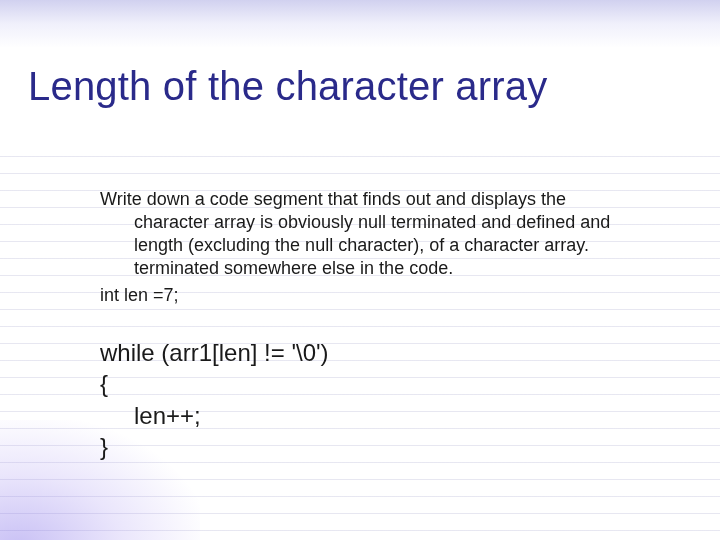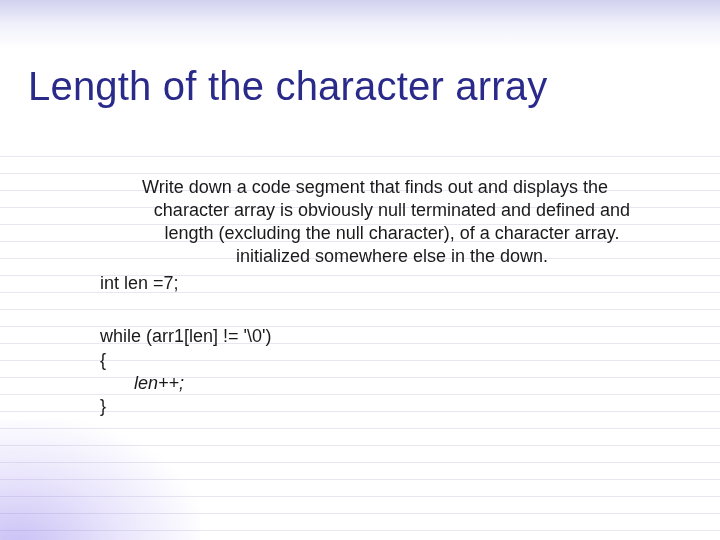--- a/index.html
+++ b/index.html
@@ -73,62 +73,60 @@
   .body {
     position: absolute;
     top: 172px;
     left: 100px;
     right: 70px;
     color: #1a1a1a;
     font-size: 18px;
     line-height: 1.28;
   }
   .prompt {
-    margin: 4px 0 4px 0;
-    text-align: center;
+    margin: 16px 0 4px 0;
   }
   .prompt .indent {
     display: block;
     margin-left: 34px;
   }
   .decl {
     margin: 2px 0 0 0;
   }
   .codeblock {
     margin-top: 30px;
-    font-size: 18px;
+    font-size: 24px;
     line-height: 1.3;
   }
   .codeblock .line {
     display: block;
     white-space: pre;
   }
   .codeblock .ind1 {
     padding-left: 34px;
-    font-style: italic;
   }
 </style>
 </head>
 <body>
 
 <div class="slide">
 
   <div class="top-band"></div>
   <div class="ruled"></div>
   <div class="bottom-glow"></div>
 
   <div class="title">Length of the character array</div>
 
   <div class="body">
 
     <p class="prompt">
       <span>Write down a code segment that finds out and displays the</span>
       <span class="indent">character array is obviously null terminated and defined and</span>
       <span class="indent">length (excluding the null character), of a character array.</span>
-      <span class="indent">initialized somewhere else in the down.</span>
+      <span class="indent">terminated somewhere else in the code.</span>
     </p>
 
     <p class="decl">int len =7;</p>
 
     <div class="codeblock">
       <span class="line">while (arr1[len] != '\0')</span>
       <span class="line">{</span>
       <span class="line ind1">len++;</span>
       <span class="line">}</span>
     </div>

